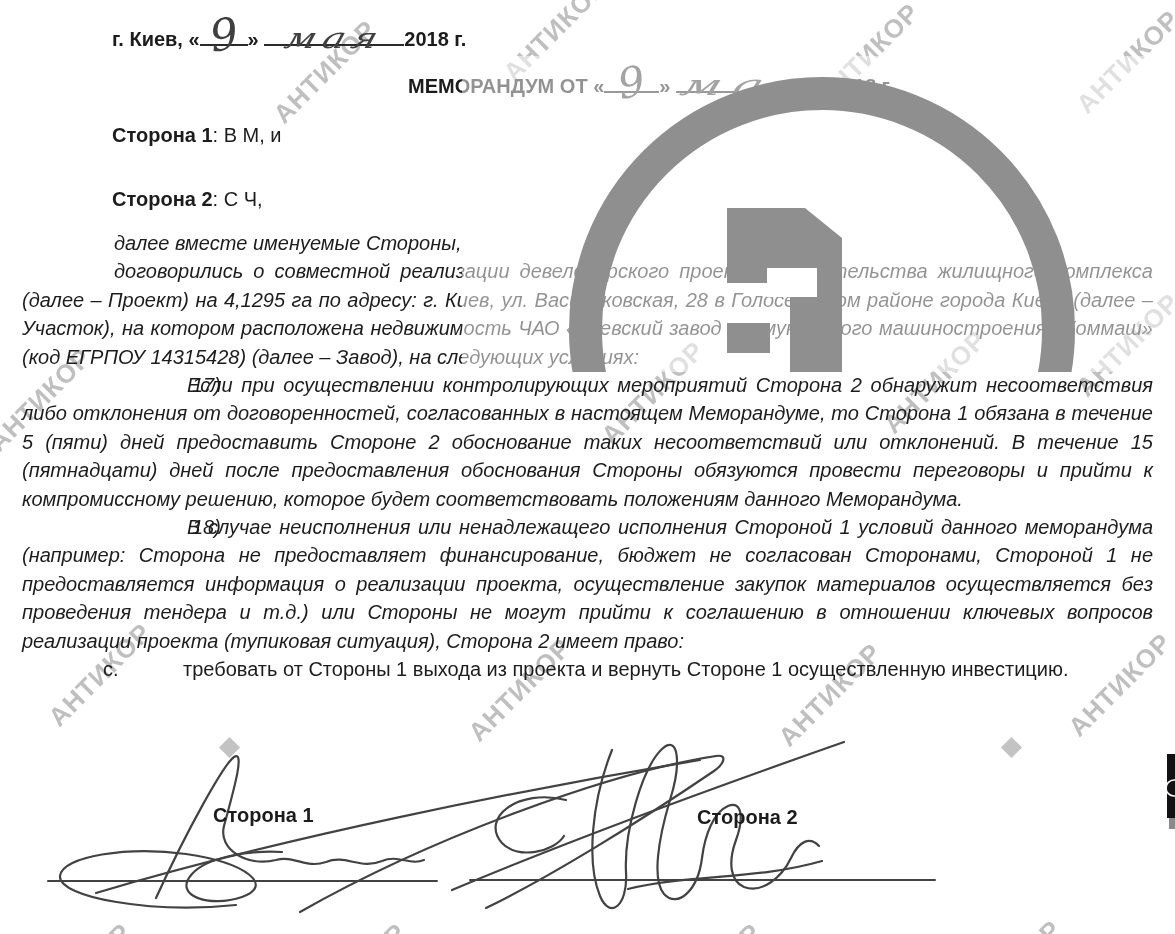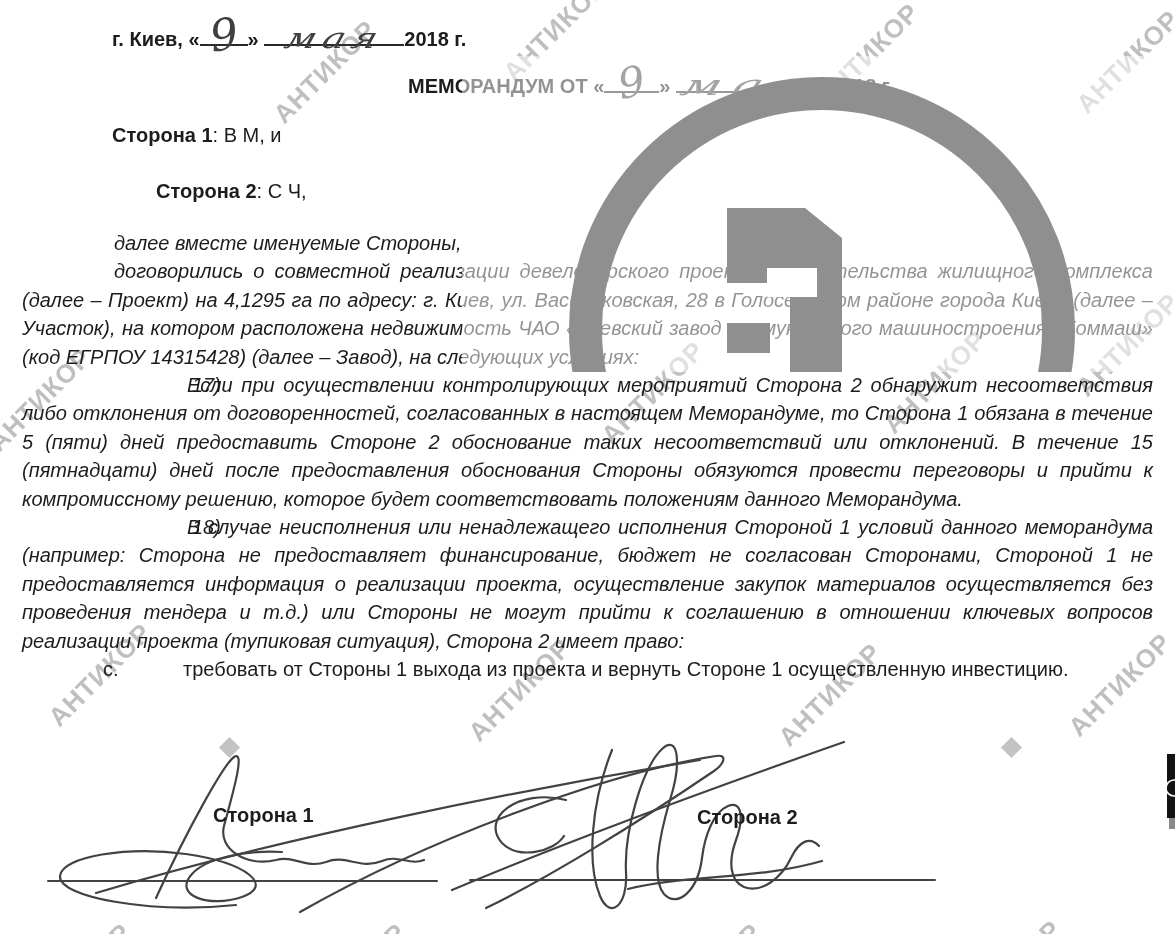--- a/index.html
+++ b/index.html
@@ -12,21 +12,21 @@
       font-weight:bold; font-size:26px; letter-spacing:1px; color:#b4b4b4; opacity:.85;
       white-space:nowrap; pointer-events:none;}
   .wm-frag{position:absolute; z-index:1; width:15px; height:15px; background:#bdbdbd;
       transform:rotate(45deg); opacity:.9; pointer-events:none;}
   
   .txt{position:absolute; z-index:10;}
   .b{font-weight:bold;}
   .place-date{left:112px; top:26px; font-size:20px; font-weight:bold; white-space:nowrap;}
   .memo-title{left:408px; top:74px; font-size:20px; font-weight:bold; white-space:nowrap;}
   .party1{left:112px; top:124px; font-size:20px;}
-  .party2{left:112px; top:180px; font-size:20px;margin-left:44px;}
+  .party2{left:112px; top:188px; font-size:20px;}
   .flow{left:22px; top:229px; width:1131px; font-size:20px; line-height:28.4px;}
   .flow p{margin:0; text-align:justify;font-style:italic;}
   .ind{text-indent:92px;}
   .pnum{display:inline-block; width:80px;}
   .li{margin-left:81px; text-align:left;}
   .li .m{display:inline-block; width:80px;}
   
   .blank{display:inline-block; border-bottom:2px solid #2a2a2a; text-align:center; line-height:10px;}
   .hw{font-family:"DejaVu Serif", serif; font-style:italic; color:#3f3f3f; font-weight:normal;}
   .hw-day-h{display:inline-block; font-size:44px; transform:rotate(-8deg); position:relative; top:4px;}

